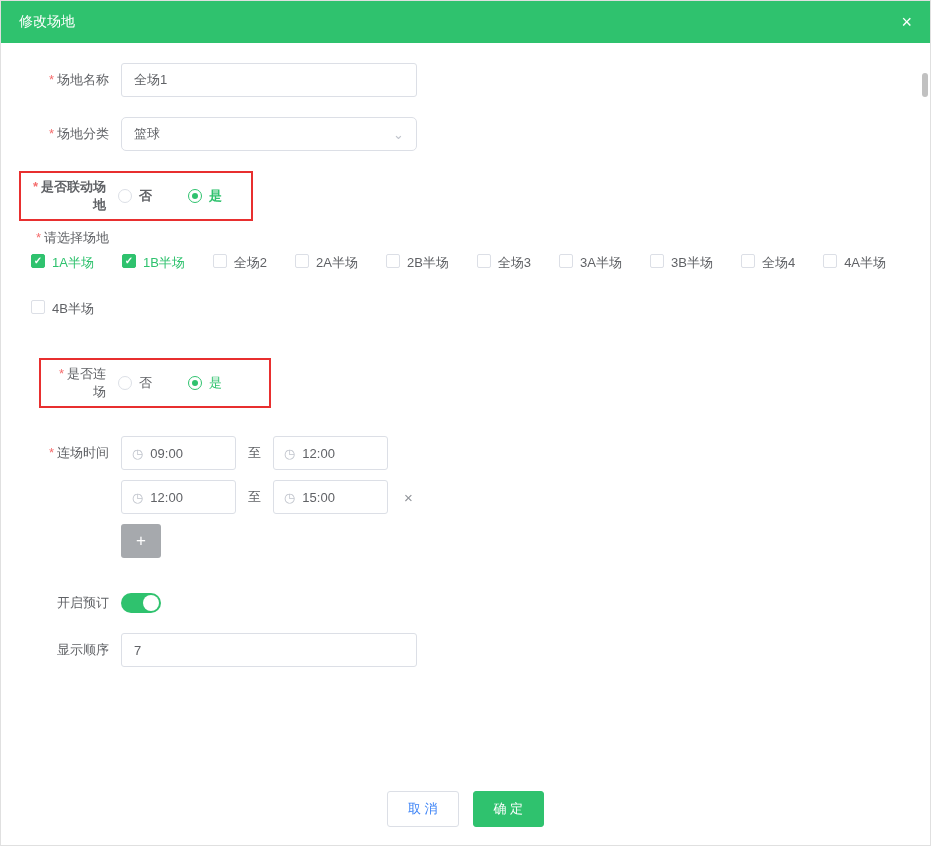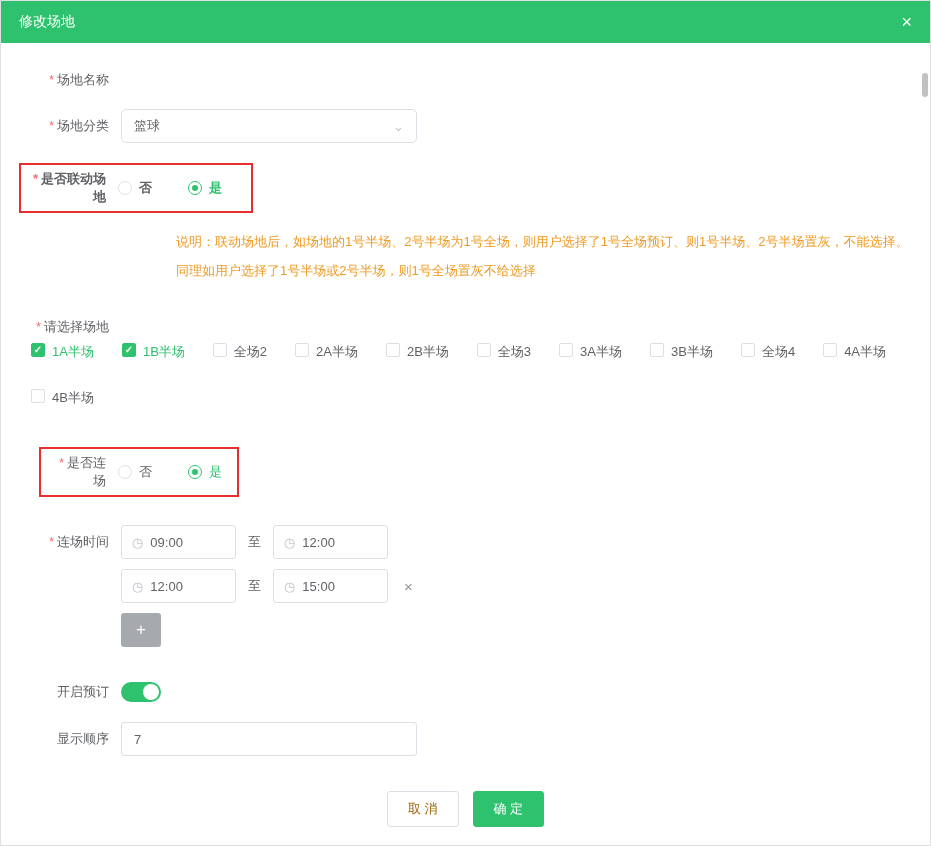--- a/index.html
+++ b/index.html
@@ -50,39 +50,42 @@
 .time-input .clock { color: #c0c4cc; font-size: 13px; }
 .sep { color: #606266; }
 .remove-btn { font-size: 15px; color: #909399; cursor: pointer; padding: 0 4px; }
 
 .add-btn { width: 40px; height: 34px; background: #a6a9ad; border-radius: 3px; display: flex; align-items: center; justify-content: center; color: #fff; font-size: 17px; cursor: pointer; margin-top: 10px; }
 
 .switch { width: 40px; height: 20px; border-radius: 10px; background: #2fc26e; position: relative; cursor: pointer; margin-top: 7px; }
 .switch::after { content: ""; position: absolute; width: 16px; height: 16px; border-radius: 50%; background: #fff; top: 2px; right: 2px; }
 
 .modal-footer { display: flex; justify-content: center; gap: 14px; padding: 10px 0 18px; }
-.btn { height: 36px; padding: 0 20px; border-radius: 3px; font-size: 13px; cursor: pointer; display: flex; align-items: center; justify-content: center; border: 1px solid #dcdfe6; background: #fff; color: #a16207; }
+.btn { height: 36px; padding: 0 20px; border-radius: 3px; font-size: 13px; cursor: pointer; display: flex; align-items: center; justify-content: center; border: 1px solid #dcdfe6; background: #fff; color: #3b82f6; }
 .btn-primary { background: #2fc26e; border-color: #2fc26e; color: #fff; }
 
 .scrollbar-track { position: absolute; right: 2px; top: 0; width: 6px; height: 100%; }
 .scrollbar-thumb { position: absolute; right: 0; top: 30px; width: 6px; height: 24px; background: #c1c1c1; border-radius: 3px; }
 </style>
 </head>
 <body>
 
 <div class="modal">
   <div class="modal-header">
     <span>修改场地</span>
     <span class="close">×</span>
   </div>
 
   <div class="modal-body">
 
     <div class="form-row">
       <div class="form-label"><span class="req">*</span><span>场地名称</span></div>
+      <div class="form-content">
+        <input class="input" value="全场1" style="">
+      </div>
     </div>
 
     <div class="form-row">
       <div class="form-label"><span class="req">*</span><span>场地分类</span></div>
       <div class="form-content">
         <div class="select">
           <span>篮球</span>
           <span class="caret">⌄</span>
         </div>
       </div>
@@ -101,24 +104,20 @@
               <div class="radio selected">
                 <span class="dot"></span>
                 <span class="lbl">是</span>
               </div>
             </div>
           </div>
         </div>
       </div>
     </div>
 
-    <div class="notice">
-      <p>说明：联动场地后，如场地的1号半场、2号半场为1号全场，则用户选择了1号全场预订、则1号半场、2号半场置灰，不能选择。</p>
-      <p>同理如用户选择了1号半场或2号半场，则1号全场置灰不给选择</p>
-    </div>
 
     <div class="form-row" style="margin-bottom: 40px; flex-direction: column;">
       <div class="form-label"><span class="req">*</span><span>请选择场地</span></div>
       <div class="form-content">
         <div class="checkbox-grid" id="venue-grid">
             <div class="checkbox checked">
               <span class="box"></span>
               <span class="lbl">1A半场</span>
             </div>
             <div class="checkbox checked">
@@ -159,21 +158,21 @@
             </div>
             <div class="checkbox">
               <span class="box"></span>
               <span class="lbl">4B半场</span>
             </div>
           </div>
       </div>
     </div>
 
     <div style="margin-bottom: 28px; margin-left: 13px;">
-      <div class="highlight-box" style="width: 200px;">
+      <div class="highlight-box" style="width: 232px;">
         <div class="form-row" style="align-items:center;">
           <div class="form-label" style="width:72px;min-width:72px;"><span class="req">*</span><span>是否连场</span></div>
           <div class="form-content">
             <div class="radio-group">
               <div class="radio">
                 <span class="dot"></span>
                 <span class="lbl">否</span>
               </div>
               <div class="radio selected">
                 <span class="dot"></span>

